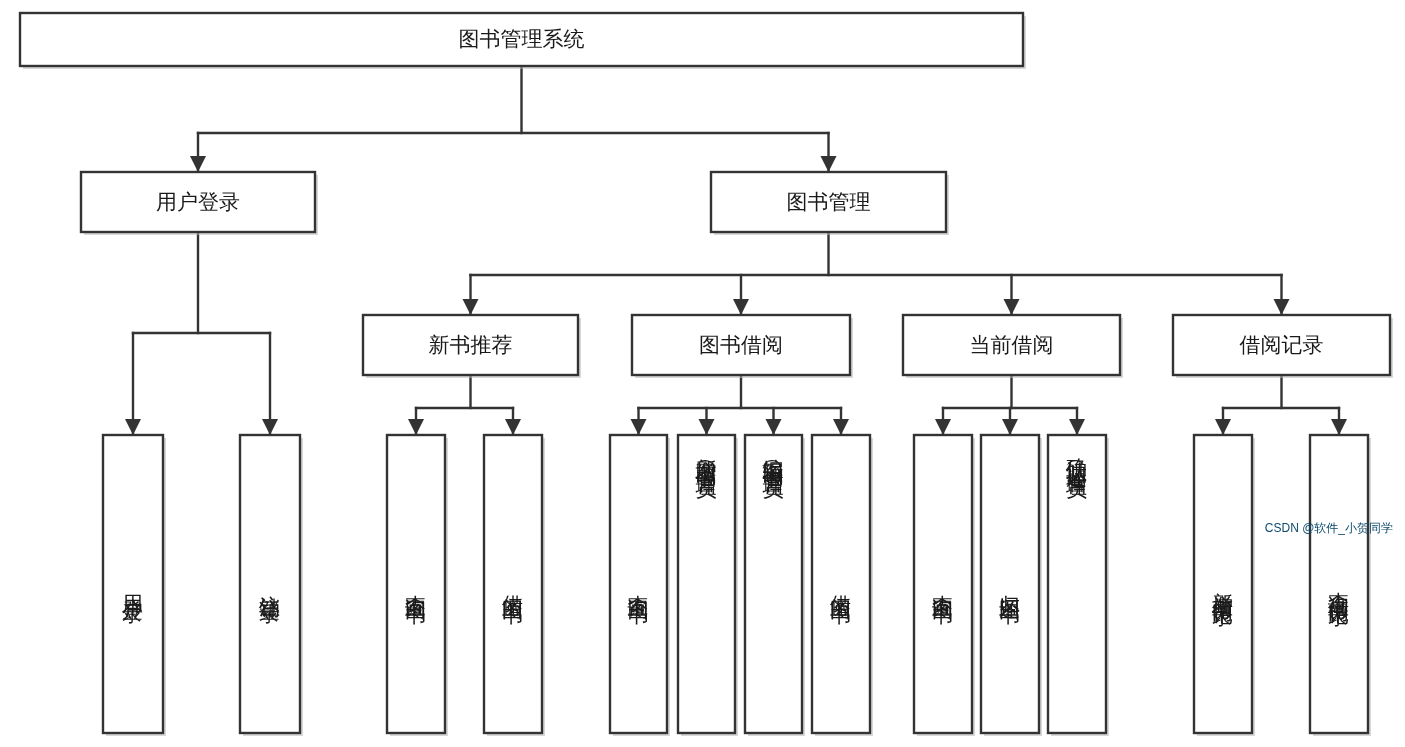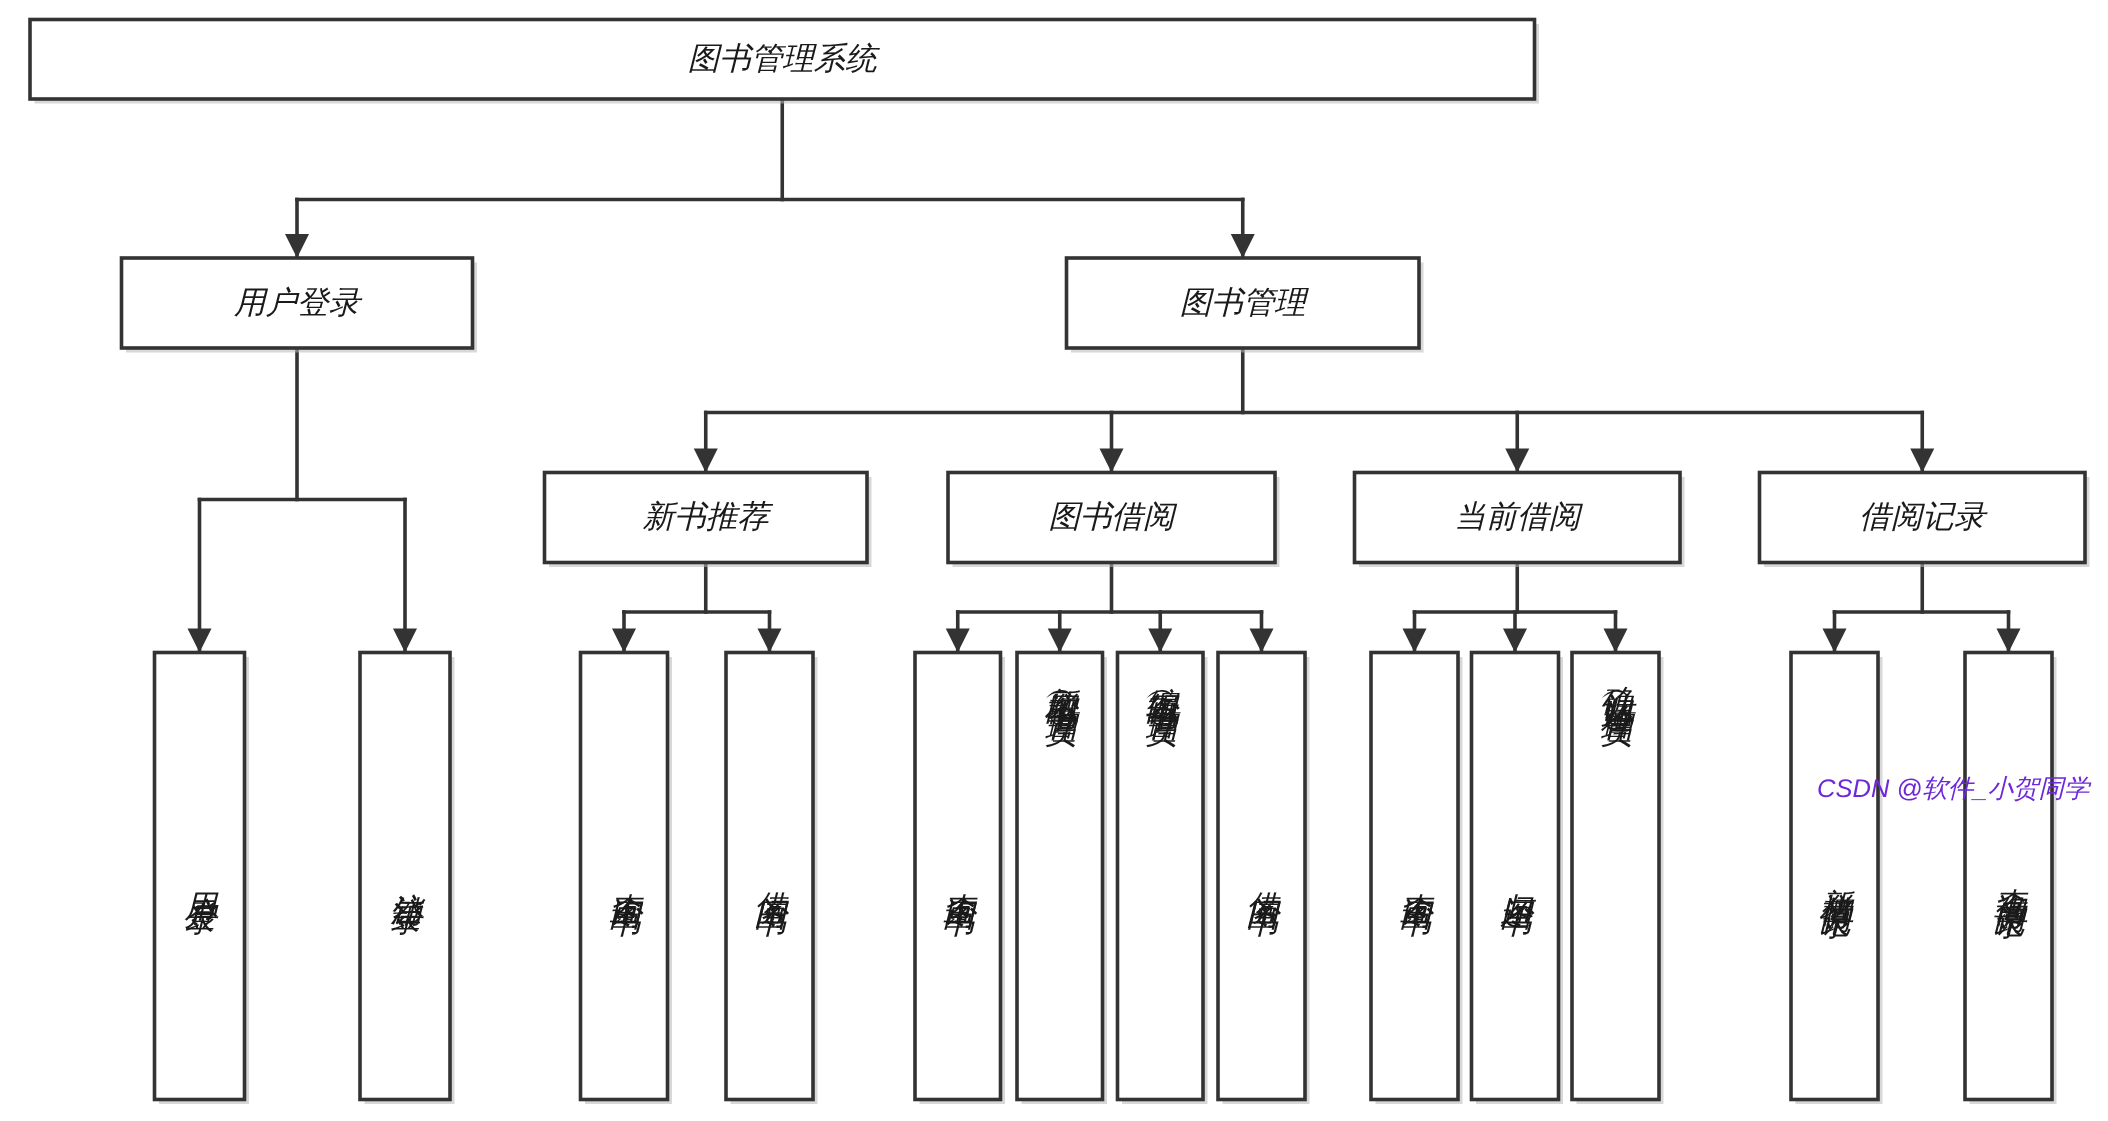--- a/index.html
+++ b/index.html
@@ -12,21 +12,20 @@
     width: 1405px;
     height: 747px;
     font-family: "Liberation Sans", "DejaVu Sans", sans-serif;
     overflow: hidden;
     position: relative;
   }
   #diagram-root {
     position: relative;
     width: 1405px;
     height: 543px;
-    font-style: italic;
   }
   svg#flow-svg {
     position: absolute;
     left: 0;
     top: 0;
     width: 1405px;
     height: 747px;
     display: block;
   }
   .node-box {
@@ -69,22 +68,22 @@
     line-height: 1.0;
     color: #1a1a1a;
     letter-spacing: 3px;
     white-space: nowrap;
   }
   .watermark {
     position: absolute;
     right: 12px;
     bottom: 6px;
     font-family: "Liberation Sans", "DejaVu Sans", sans-serif;
-    font-size: 17px;
-    color: #6d28d9;
+    font-size: 12px;
+    color: #0c4a6e;
     white-space: nowrap;
     user-select: none;
     margin-top: 20px;
   }
 </style>
 </head>
 <body>
 
 <div id="diagram-root">
   <svg id="flow-svg" viewBox="0 0 1405 747" xmlns="http://www.w3.org/2000/svg">

